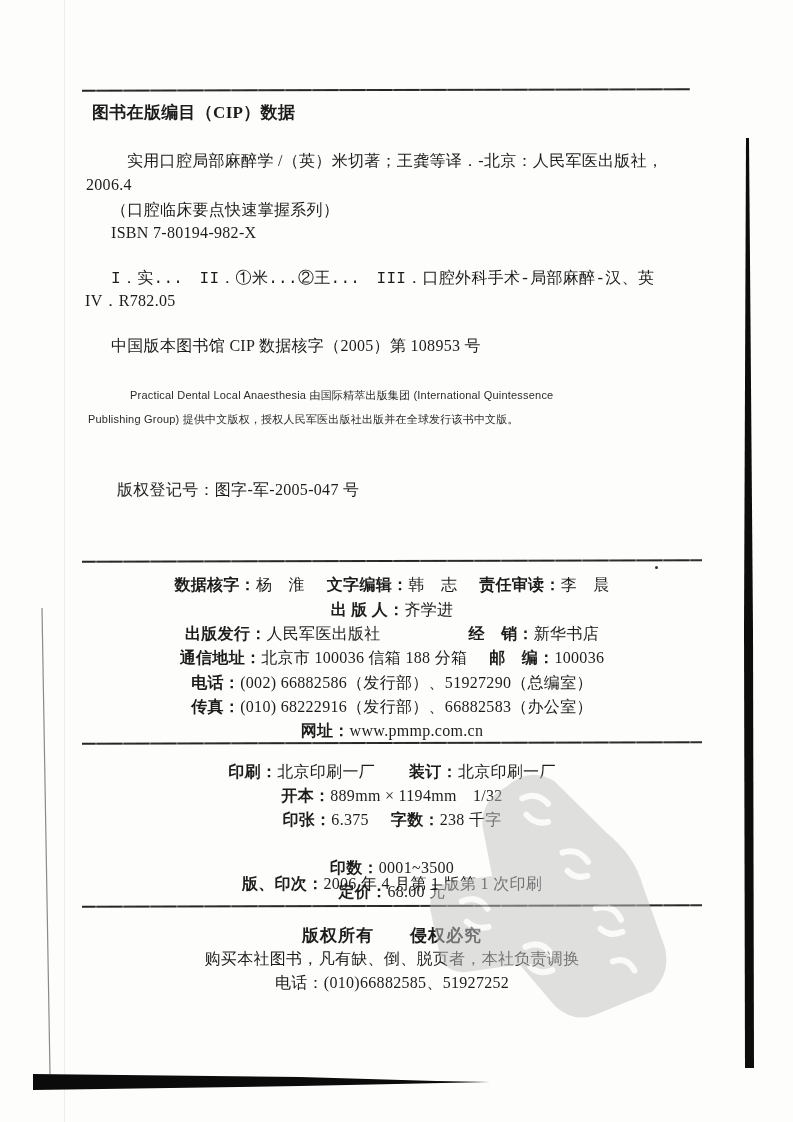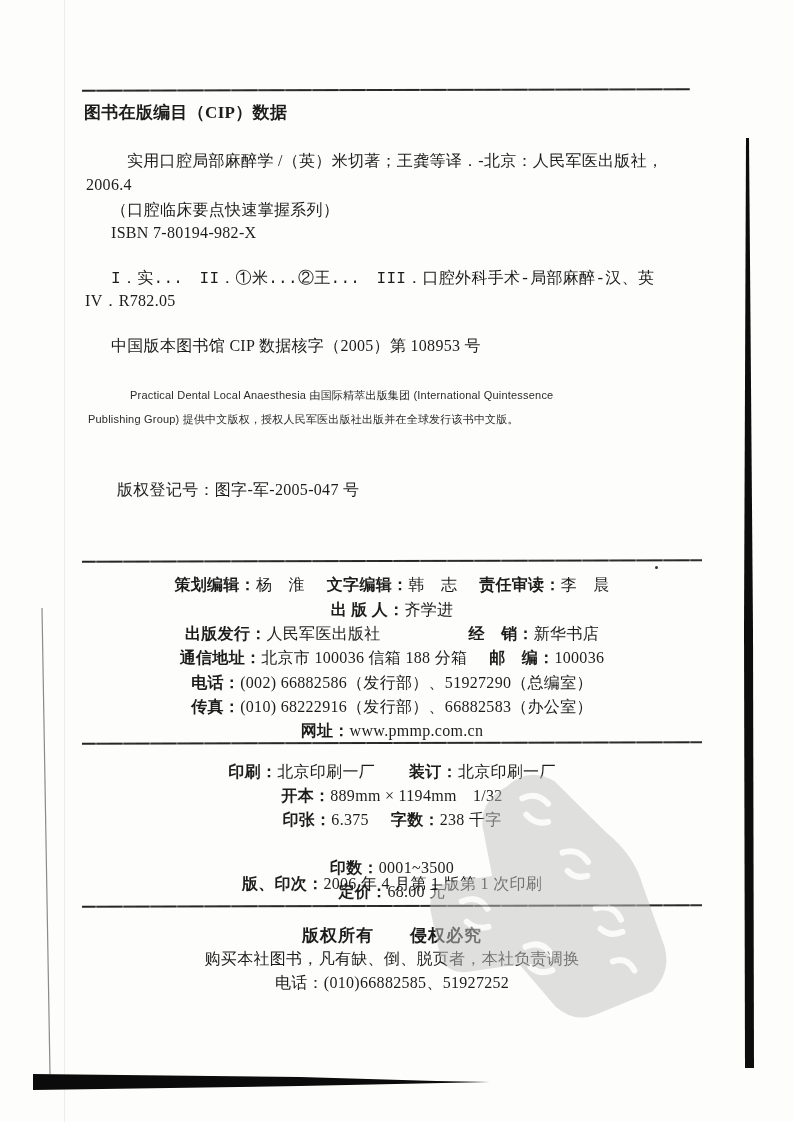--- a/index.html
+++ b/index.html
@@ -36,34 +36,34 @@
 <body>
 
 <div class="foldline" style="left:64px;"></div>
 
 <div class="rule" style="left:82px;width:608px;top:89px;"></div>
 <div class="rule" style="left:82px;width:620px;top:560px;"></div>
 <div class="rule" style="left:82px;width:620px;top:742px;"></div>
 <div class="rule" style="left:82px;width:620px;top:905px;"></div>
 <div class="speck" style="left:655px;top:566px;width:3px;height:3px;"></div>
 
-<div class="txt heading" style="left:84px;top:101px;">图书在版编目（CIP）数据</div>
+<div class="txt heading" style="left:92px;top:101px;">图书在版编目（CIP）数据</div>
 <div class="txt" style="left:127px;top:151px;">实用口腔局部麻醉学 /（英）米切著；王龚等译．-北京：人民军医出版社，</div>
 <div class="txt" style="left:86px;top:176px;">2006.4</div>
 <div class="txt" style="left:111px;top:200px;">（口腔临床要点快速掌握系列）</div>
 <div class="txt" style="left:111px;top:224px;">ISBN 7-80194-982-X</div>
 <div class="txt" style="left:111px;top:268px;font-family:Liberation Mono, monospace;">I．实...　II．①米...②王...　III．口腔外科手术-局部麻醉-汉、英</div>
 <div class="txt" style="left:85px;top:291px;">IV．R782.05</div>
 <div class="txt" style="left:111px;top:336px;">中国版本图书馆 CIP 数据核字（2005）第 108953 号</div>
 <div class="txt en" style="left:130px;top:388px;">Practical Dental Local Anaesthesia 由国际精萃出版集团 (International Quintessence</div>
 <div class="txt en" style="left:88px;top:412px;">Publishing Group) 提供中文版权，授权人民军医出版社出版并在全球发行该书中文版。</div>
 <div class="txt" style="left:117px;top:480px;">版权登记号：图字-军-2005-047 号</div>
 
 <div class="row" style="top:575px;">
-  <span class="seg"><span class="lbl">策划编辑：</span><span class="val">杨　淮</span></span>
+  <span class="seg"><span class="lbl">数据核字：</span><span class="val">杨　淮</span></span>
   <span class="seg gap-sm"><span class="lbl">文字编辑：</span><span class="val">韩　志</span></span>
   <span class="seg gap-sm"><span class="lbl">责任审读：</span><span class="val">李　晨</span></span>
 </div>
 <div class="row" style="top:600px;">
   <span class="seg"><span class="lbl">出 版 人：</span><span class="val">齐学进</span></span>
 </div>
 <div class="row" style="top:624px;">
   <span class="seg"><span class="lbl">出版发行：</span><span class="val">人民军医出版社</span></span>
   <span class="seg gap-lg"><span class="lbl">经　销：</span><span class="val">新华书店</span></span>
 </div>

